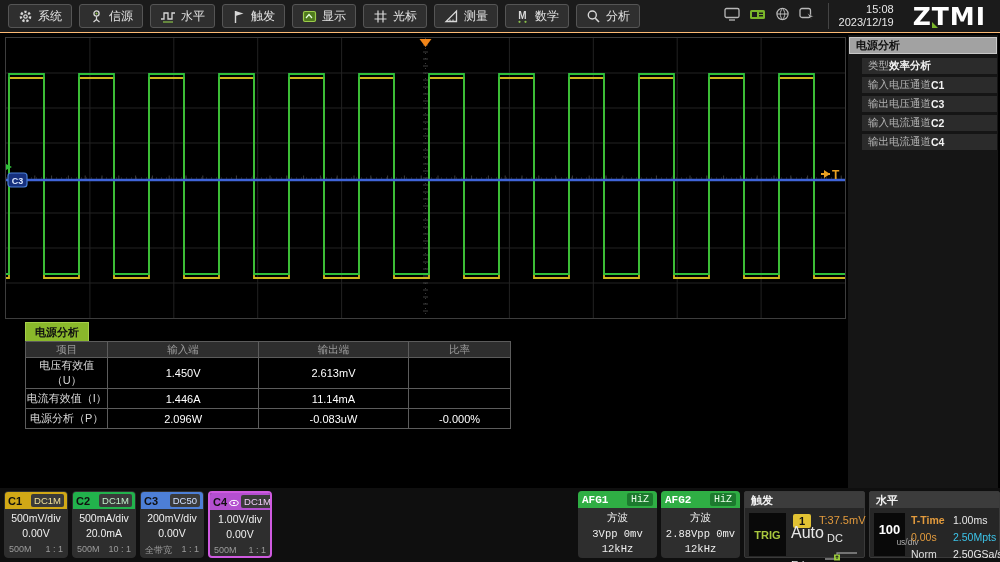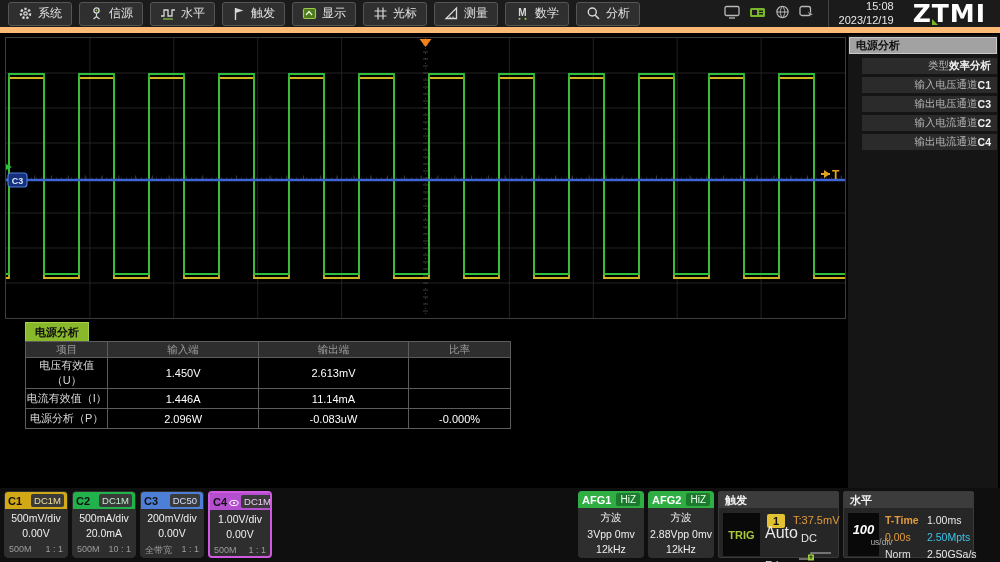--- a/index.html
+++ b/index.html
@@ -2,21 +2,21 @@
 <html><head>
 <meta charset="utf-8">
 <style>
   * { margin:0; padding:0; box-sizing:border-box; }
   html,body { background:#000; }
   .screen { position:relative; width:1000px; height:562px; background:#000; overflow:hidden;
             font-family:"Liberation Sans", sans-serif; color:#ddd; }
 
   
   .topbar { position:absolute; left:0; top:0; width:1000px; height:33px; background:#1b1b1b;
-            display:flex; align-items:center; gap:7px; padding:0 8px; border-bottom:6px solid #fdba74; }
+            display:flex; align-items:center; gap:7px; padding:0 8px; border-bottom:1px solid #fdba74; }
   .menu-btn { height:24px; padding:0 9px; background:#2f2f2f; border:1px solid #555; border-radius:3px;
               color:#e2e2e2; font-size:12px; display:flex; align-items:center; gap:5px; cursor:pointer;
               font-family:"Liberation Sans", sans-serif; }
   .mi { display:flex; align-items:center; }
   .mi svg { display:block; }
   .status-icons { margin-left:auto; display:flex; gap:9px; align-items:center; }
   .clock { text-align:right; font-size:11px; line-height:1.2; color:#e8e8e8; border-left:1px solid #444;
            padding-left:10px; margin-left:6px; }
   .brand { position:relative; font-size:25px; font-weight:bold; letter-spacing:1px; color:#fff;
            margin:0 6px 0 12px; font-family:"DejaVu Sans", sans-serif; }
@@ -26,21 +26,21 @@
   
   .scope { position:absolute; left:5px; top:37px; width:841px; height:282px; background:#000;
            border:1px solid #3d3d3d; }
   .scope svg { display:block; }
 
   
   .rpanel { position:absolute; left:848px; top:35px; width:150px; height:453px; background:#151515; }
   .rp-title { height:17px; margin:2px 1px 4px 1px; background:#a2a2a2; border:1px solid #c8c8c8;
               color:#101010; font-weight:bold; font-size:11px; line-height:15px; padding:0 6px; }
   .rp-row { height:16px; margin:0 1px 3px 14px; background:#2b2b2b; display:flex; align-items:center;
-            justify-content:flex-end; padding:0 6px; font-size:10.5px; cursor:pointer; }
+            justify-content:flex-start; padding:0 6px; font-size:10.5px; cursor:pointer; }
   .rp-row .lbl { color:#b2b2b2; }
   .rp-row .val { color:#f2f2f2; font-weight:bold; }
 
   
   .tablezone { position:absolute; left:25px; top:322px; }
   .pa-tab { display:inline-block; background:#8ab82b; color:#101010; font-size:11px; font-weight:bold;
             padding:2px 9px 1px 9px; border:1px solid #a6cf4a; border-bottom:none; }
   table.pa { border-collapse:collapse; width:486px; background:#000; table-layout:fixed; }
   table.pa th, table.pa td { border:1px solid #5c5c5c; text-align:center; overflow:hidden; }
   table.pa th { height:16px; background:#2e2e2e; color:#9c9c9c; font-size:10.5px; font-weight:normal; }
@@ -54,21 +54,21 @@
   .ch-box { width:64px; background:#2e2e2e; border-radius:4px; overflow:hidden; border:1px solid #2e2e2e;
             cursor:pointer; flex:none; }
   .ch-box.sel { border:2px solid #cf5ae0; }
   .ch-head { height:17px; display:flex; align-items:center; padding:0 3px; gap:2px; }
   .ch-name { font-weight:bold; font-size:11px; color:#101010; }
   .ch-badge { margin-left:auto; background:#3a3a3a; border-radius:2px; font-size:9.5px; padding:0 3px;
               line-height:13px; }
   .ch-line { text-align:center; font-size:10.5px; color:#efefef; margin-top:3px; }
   .ch-foot { display:flex; justify-content:space-between; padding:0 4px; color:#9c9c9c; font-size:9px;
              margin-top:5px; }
-  .afg-box { width:66px; background:#2e2e2e; border-radius:4px; overflow:hidden; flex:none; cursor:pointer; }
+  .afg-box { width:79px; background:#2e2e2e; border-radius:4px; overflow:hidden; flex:none; cursor:pointer;font-family:Liberation Mono, monospace; }
   .afg-head { height:17px; background:#2fae44; display:flex; align-items:center; padding:0 4px; }
   .afg-name { font-weight:bold; font-size:11px; color:#fff; }
   .afg-z { margin-left:auto; background:#1c7a2e; border-radius:2px; color:#eaffea; font-size:10px;
            padding:0 4px; line-height:13px; }
   .afg-line { text-align:center; font-size:10.5px; color:#efefef; margin-top:3px; }
   .spacer { width:298px; flex:none; }
 
   .panel { background:#262626; border:1px solid #3a3a3a; border-radius:2px; flex:none; position:relative; }
   .panel-head { height:16px; background:#3c3c3c; color:#f0f0f0; font-size:11px; font-weight:bold;
                 padding:1px 6px; }
@@ -79,21 +79,21 @@
               justify-content:center; }
   .src-badge { position:absolute; left:48px; top:22px; width:18px; background:#e2c233; color:#111;
                font-weight:bold; font-size:11px; text-align:center; border-radius:2px; line-height:14px; }
   .t-level { position:absolute; left:74px; top:22px; color:#e39b3d; font-size:11px; }
   .t-mode  { position:absolute; left:46px; top:32px; color:#e8e8e8; font-size:16px; }
   .t-coup  { position:absolute; left:82px; top:40px; color:#e8e8e8; font-size:11px; }
   .t-type  { position:absolute; left:46px; top:67px; color:#e8e8e8; font-size:11px; }
   .edge-ic { position:absolute; left:78px; top:56px; }
   .hscale-box { position:absolute; left:4px; top:21px; width:31px; height:43px; background:#090909;
                 display:flex; flex-direction:column; align-items:center; justify-content:center; }
-  .hs-val { color:#fff; font-weight:bold; font-size:13px;font-style:italic; }
+  .hs-val { color:#fff; font-weight:bold; font-size:13px; }
   .hs-unit { color:#aaa; font-size:8.5px;margin-left:36px; }
   .h-r1l { position:absolute; left:41px; top:22px; color:#e39b3d; font-size:10.5px; font-weight:bold; }
   .h-r1v { position:absolute; left:83px; top:22px; color:#e8e8e8; font-size:10.5px; }
   .h-r2l { position:absolute; left:41px; top:39px; color:#e39b3d; font-size:10.5px; }
   .h-r2v { position:absolute; left:83px; top:39px; color:#3cc3e8; font-size:10.5px; }
   .h-r3l { position:absolute; left:41px; top:56px; color:#e0e0e0; font-size:10.5px; }
   .h-r3v { position:absolute; left:83px; top:56px; color:#e8e8e8; font-size:10.5px; }
 </style>
 </head>
 <body>

